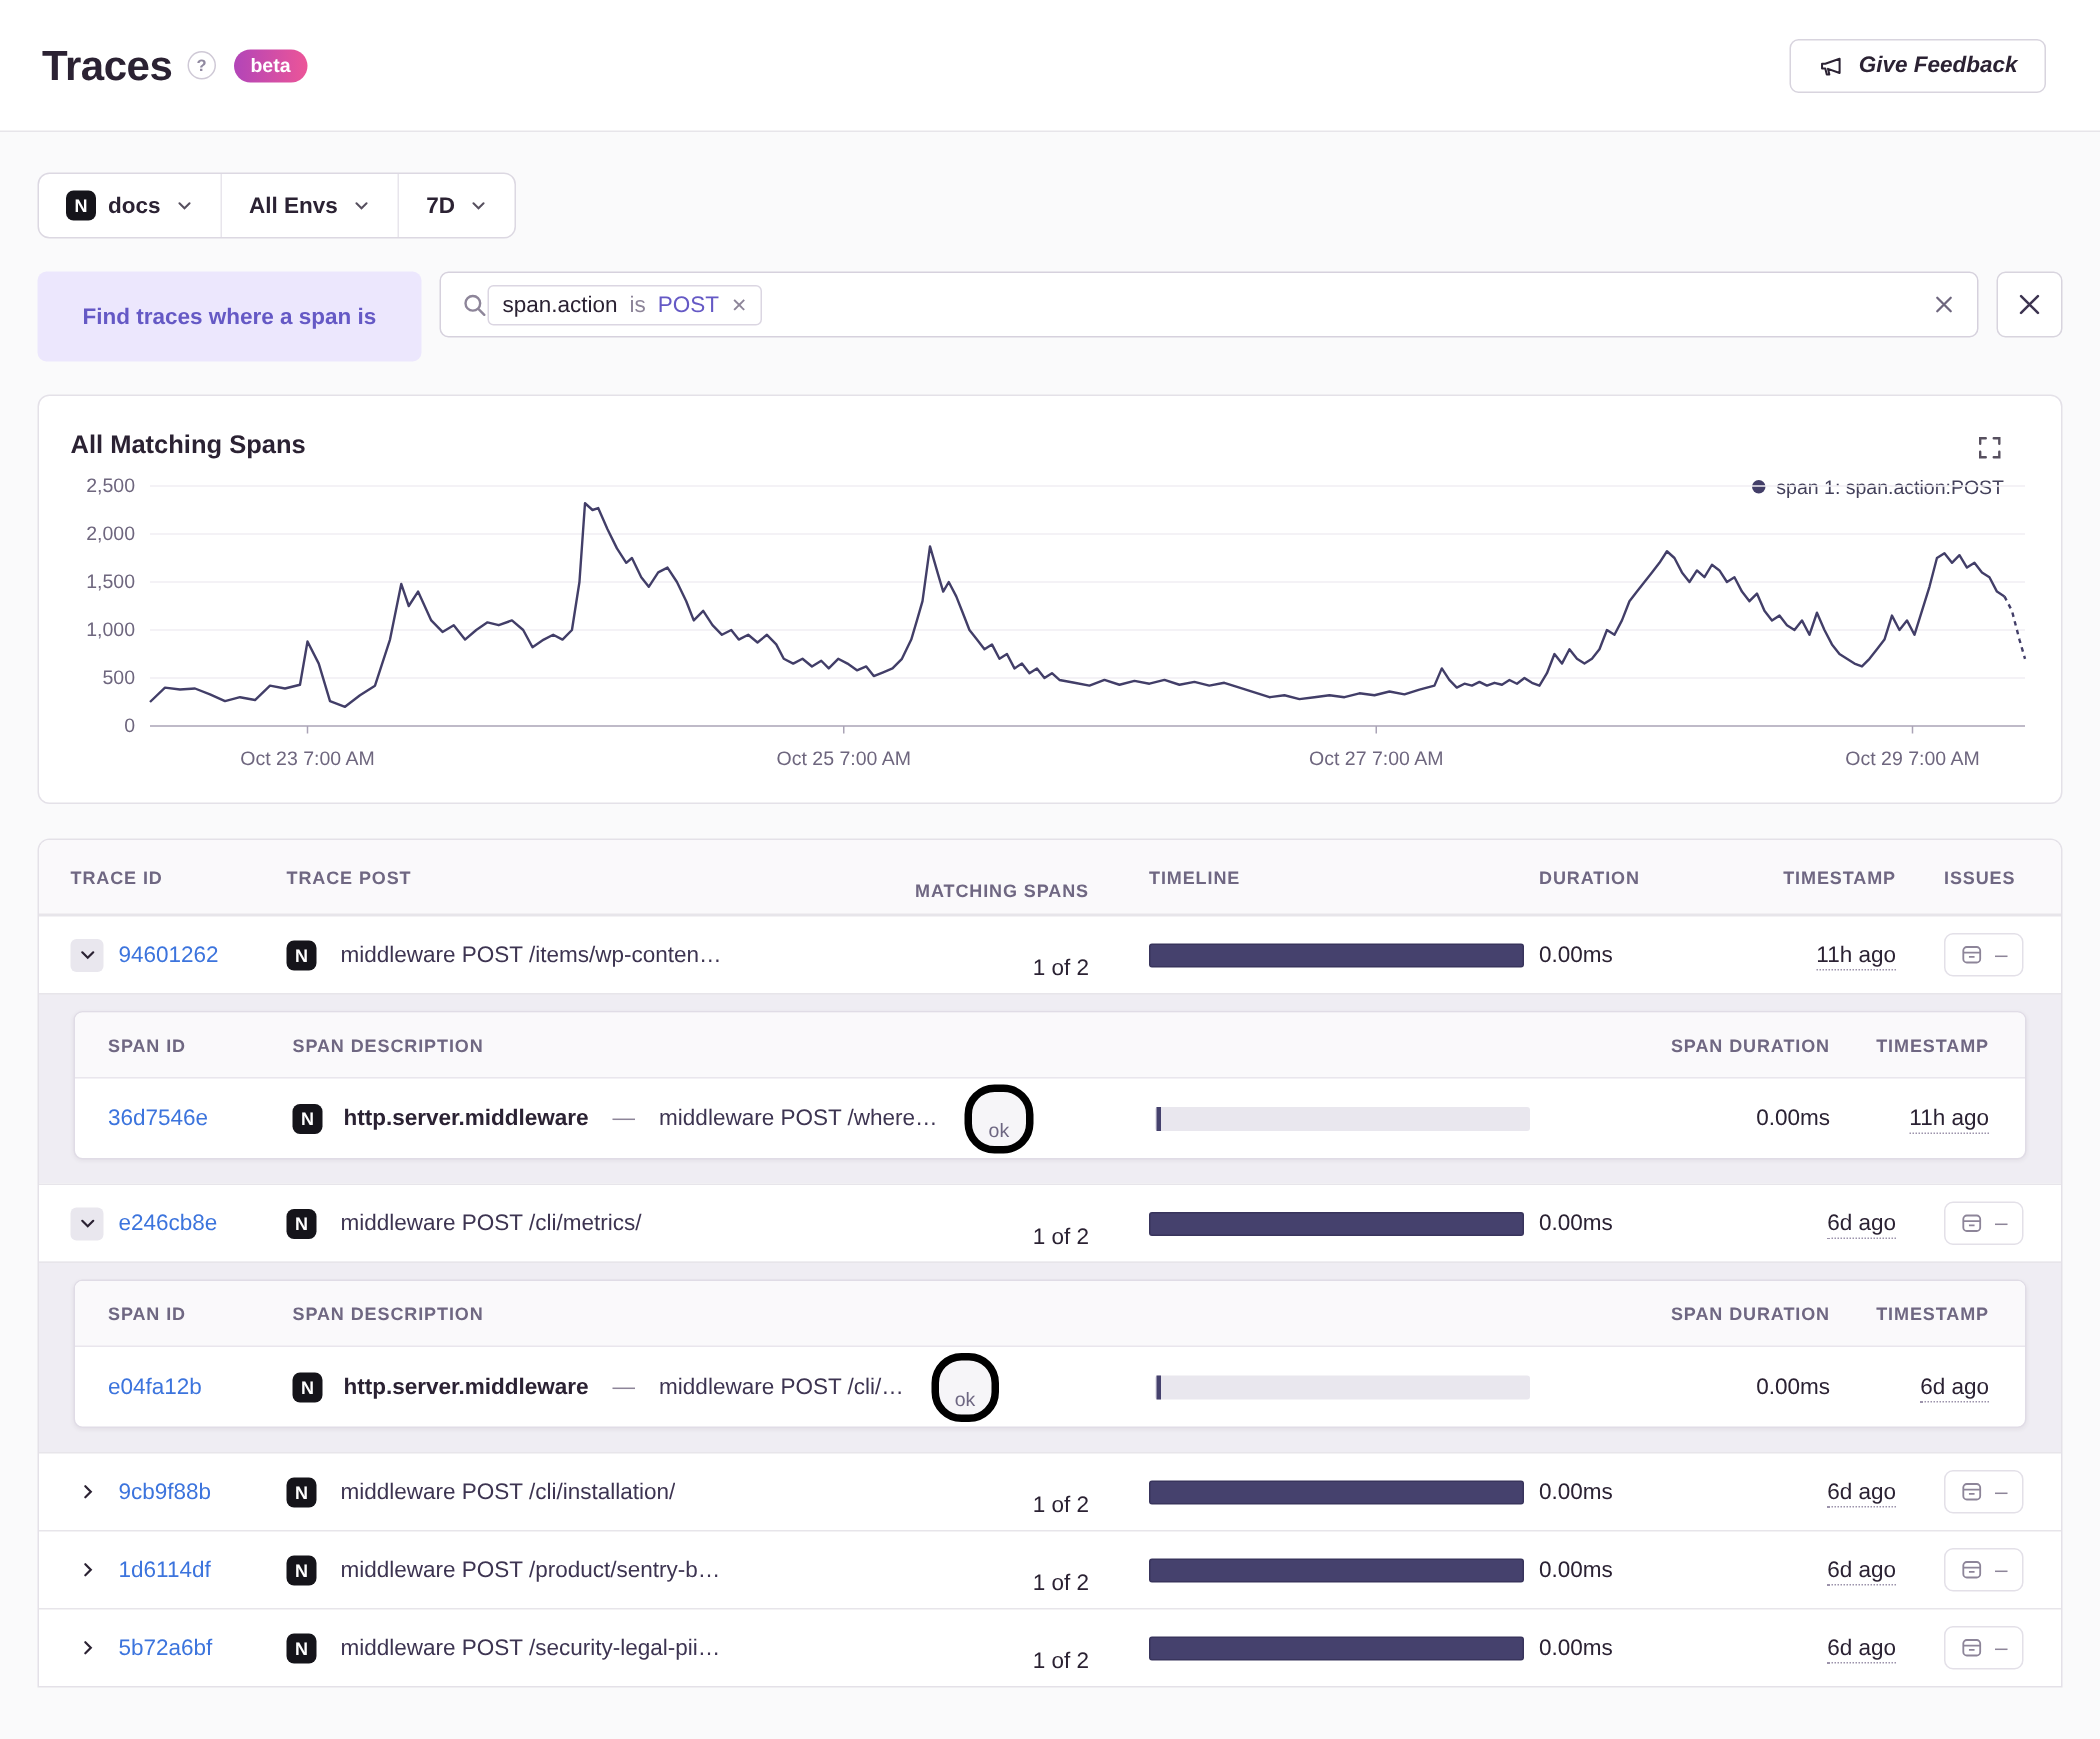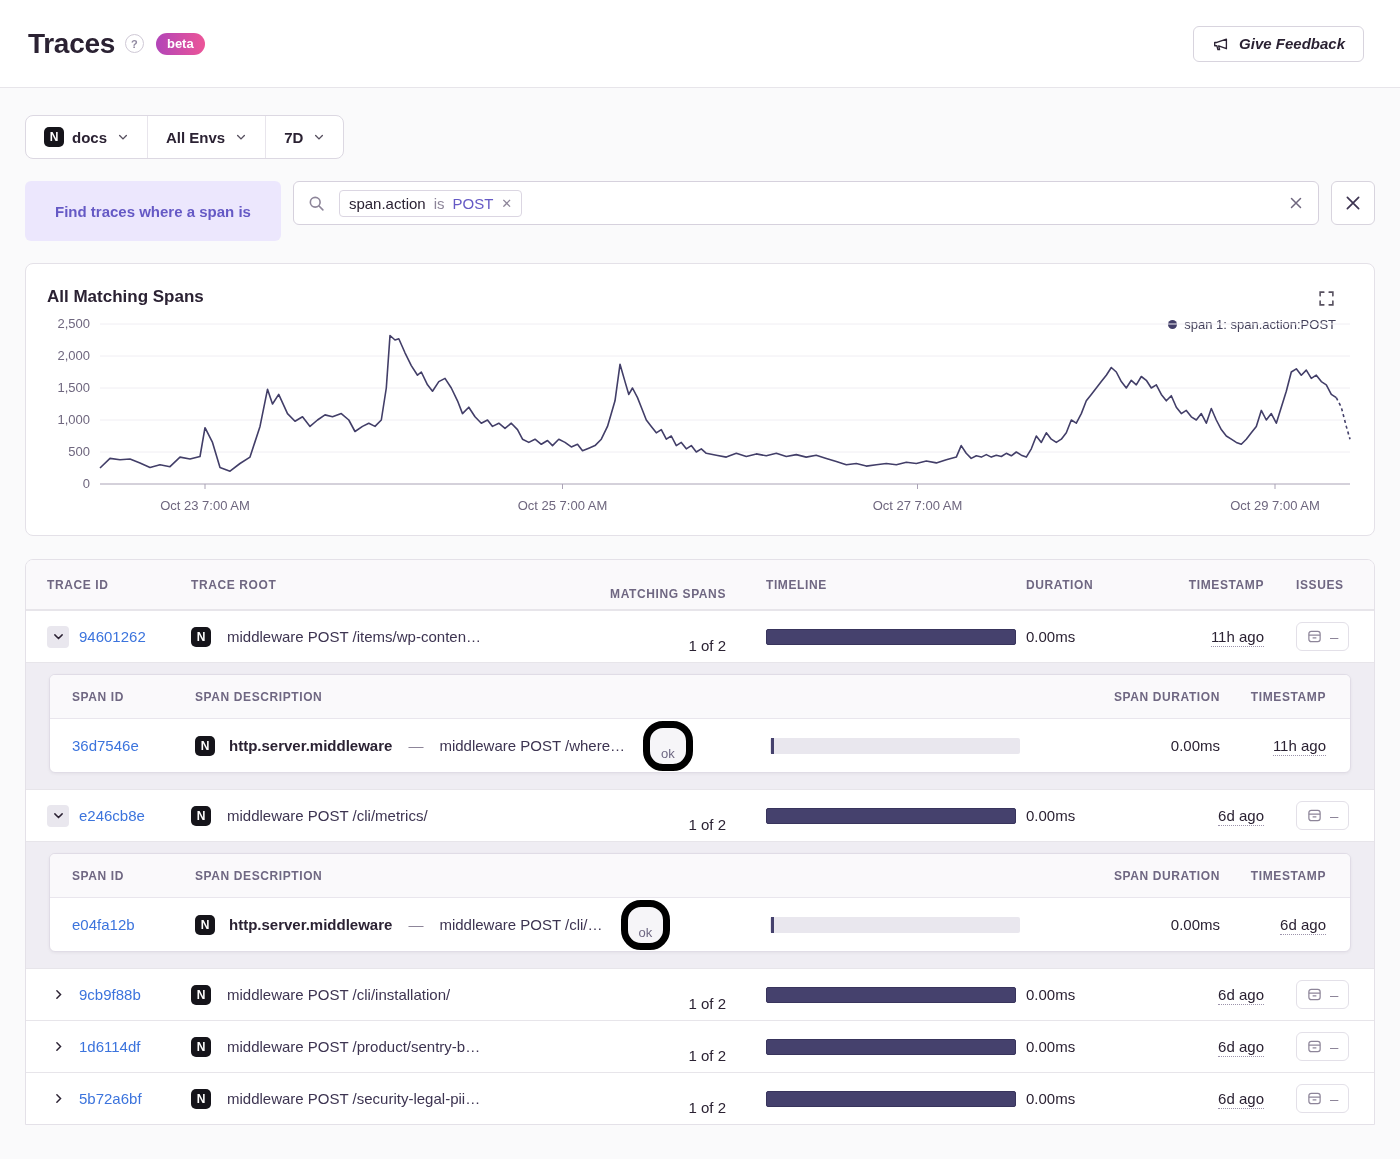--- a/index.html
+++ b/index.html
@@ -31,21 +31,21 @@
   .nlogo { width:20px; height:20px; border-radius:5px; background:#15141a; color:#fff;
     display:inline-flex; align-items:center; justify-content:center;
     font-size:12px; font-weight:700; flex:0 0 auto; }
   .caret { margin-left:2px; display:inline-flex; }
 
   
   .search-row { display:flex; align-items:stretch; gap:12px; margin-top:22px; }
   .find-pill { background:#ece7fd; color:#6559c5; border-radius:6px; font-size:15px;
     font-weight:700; display:flex; align-items:center; padding:0 30px; height:60px; }
   .searchbar { flex:1; background:#fff; border:1px solid #d6d1dd; border-radius:6px;
-    height:44px; display:flex; align-items:center; padding:0 14px; gap:14px; }
+    height:44px; display:flex; align-items:center; padding:0 14px; }
   .token { display:inline-flex; align-items:center; gap:8px; border:1px solid #dbd6e2;
     border-radius:4px; padding:4px 9px; font-size:15px; cursor:pointer; }
   .token .t-key { color:#2b2233; }
   .token .t-op { color:#8d8599; }
   .token .t-val { color:#6559c5; }
   .token .t-x { color:#8d8599; font-size:13px; cursor:pointer; }
   .clear-x { margin-left:auto; display:inline-flex; cursor:pointer; }
   .square-btn { width:44px; height:44px; display:inline-flex; align-items:center;
     justify-content:center; background:#fff; border:1px solid #d8d4de; border-radius:6px;
     cursor:pointer; }
@@ -98,21 +98,21 @@
     align-items:center; }
   .shead { height:44px; background:#faf9fb; border-bottom:1px solid #e9e6ed; }
   .s1 { padding-left:22px; }
   .s2 { display:flex; align-items:center; gap:14px; min-width:0; }
   .s4 { text-align:right; }
   .s5 { text-align:right; padding-right:24px; }
   .srow { height:53px; font-size:15px; }
   .op { font-weight:700; white-space:nowrap; }
   .sep { color:#8d8599; margin:0 2px; }
   .desc { color:#3d3451; white-space:nowrap; overflow:hidden; text-overflow:ellipsis; }
-  .ok-badge { margin-left:4px; border:7px solid #000000; background:#f6f5f8; color:#6e6782;
+  .ok-badge { margin-left:4px; border:5px solid #000000; background:#f6f5f8; color:#6e6782;
     border-radius:20px; padding:18px 11px 3px; font-size:13px; flex:0 0 auto; }
   .span-bar { width:250px; height:16px; border-radius:2px; background:#e9e7ee; position:relative; }
   .span-bar .tick { position:absolute; left:1px; top:0; width:3px; height:16px; background:#45416d; }
 
   svg.icon { display:block; }
 </style>
 </head>
 <body>
 
 <div class="topbar">
@@ -223,21 +223,21 @@
         <polyline points="60.0,152.0 70.0,142.4 80.0,143.7 90.0,143.0 100.0,146.9 110.0,151.4 120.0,148.8 130.0,150.7 140.0,141.1 150.0,143.0 160.0,140.5 165.0,111.7 172.5,126.4 180.0,151.4 190.0,155.2 200.0,147.5 210.0,141.1 220.0,110.4 227.5,73.3 232.5,88.0 238.7,78.4 247.5,97.6 255.0,105.3 262.5,100.8 270.0,110.4 277.5,104.0 285.0,98.9 292.5,100.8 301.3,97.6 308.8,104.0 315.0,115.5 322.5,110.4 328.8,107.2 335.0,110.4 341.3,104.0 346.3,72.0 350.0,19.5 355.0,24.0 358.8,22.7 365.0,36.8 371.3,49.6 377.5,59.2 381.3,56.0 387.5,68.8 392.5,75.2 398.8,65.6 405.0,62.4 411.3,72.0 417.5,84.8 422.5,97.6 428.8,91.2 435.0,100.8 441.3,107.2 447.5,104.0 452.5,110.4 458.8,107.2 465.0,112.3 471.3,107.2 477.5,113.6 482.5,123.2 488.8,126.4 495.0,123.2 501.3,128.3 507.5,124.5 512.5,129.6 518.8,123.2 525.0,126.4 531.3,130.9 537.5,128.3 542.5,134.7 548.8,132.2 555.0,129.6 561.3,123.2 567.5,110.4 571.3,97.6 575.0,84.8 580.0,48.3 585.0,65.6 588.8,78.4 592.5,72.0 597.5,81.6 601.3,91.2 606.3,104.0 611.3,110.4 616.3,116.8 621.3,113.6 626.3,123.2 631.3,120.0 636.3,129.6 641.3,126.4 646.3,132.8 651.3,129.6 656.3,136.0 661.3,132.8 666.3,137.3 676.3,139.2 686.3,141.1 696.3,137.3 706.3,140.5 716.3,137.9 726.3,139.8 736.3,137.3 746.3,140.5 756.3,138.6 766.2,141.1 776.2,139.2 786.3,142.4 796.3,145.6 806.3,148.8 816.3,147.5 826.3,150.1 836.3,148.8 846.3,147.5 856.3,148.8 866.3,146.2 876.3,147.5 886.3,145.0 896.3,146.9 906.3,143.7 916.3,141.1 921.2,129.6 926.2,137.3 931.2,142.4 936.3,139.8 941.3,141.1 946.3,138.6 951.3,141.1 956.3,139.2 961.3,140.5 966.3,137.3 971.3,139.8 976.3,136.0 981.3,139.2 986.3,141.1 991.3,132.8 996.3,120.0 1001.3,126.4 1006.3,116.8 1011.3,123.2 1016.3,126.4 1021.3,123.2 1026.3,116.8 1031.3,104.0 1036.3,107.2 1041.3,97.6 1046.3,84.8 1051.3,78.4 1056.3,72.0 1061.3,65.6 1066.3,59.2 1071.3,51.5 1076.3,56.0 1081.3,65.6 1086.3,72.0 1091.3,64.3 1096.3,68.8 1101.3,60.5 1106.3,64.3 1111.3,72.0 1116.3,68.8 1121.3,78.4 1126.3,84.8 1131.3,79.7 1136.3,91.2 1141.3,97.6 1146.3,94.4 1151.3,100.8 1156.3,104.0 1161.3,97.6 1166.3,107.2 1171.3,92.5 1176.3,104.0 1181.3,113.6 1186.3,120.0 1191.3,123.2 1196.3,126.4 1201.3,128.3 1206.3,123.2 1211.3,116.8 1216.3,110.4 1221.3,94.4 1226.3,104.0 1231.3,97.6 1236.3,107.2 1241.3,91.2 1246.3,75.2 1251.3,56.0 1256.3,52.8 1261.3,59.2 1266.3,54.1 1271.3,62.4 1276.3,59.2 1281.3,65.6 1286.3,68.8 1291.3,78.4 1296.3,81.6" fill="none" stroke="#423e68" stroke-width="1.6" stroke-linejoin="round"></polyline>
         <polyline points="1296.3,81.6 1301.3,91.2 1306.3,110.4 1310.0,123.2" fill="none" stroke="#423e68" stroke-width="1.6" stroke-dasharray="3 3"></polyline>
       </svg>
   </div>
 
   
   <div class="panel table-panel">
 
     <div class="trace-grid thead">
       <div class="th c1">TRACE ID</div>
-      <div class="th c2">TRACE ROOT</div>
+      <div class="th c2">TRACE POST</div>
       <div class="th c3">MATCHING SPANS</div>
       <div class="th c4">TIMELINE</div>
       <div class="th c5">DURATION</div>
       <div class="th c6">TIMESTAMP</div>
       <div class="th c7">ISSUES</div>
     </div>
 
     <div class="trace-grid trow">
       <div class="c1">
         <span class="chev-btn">

